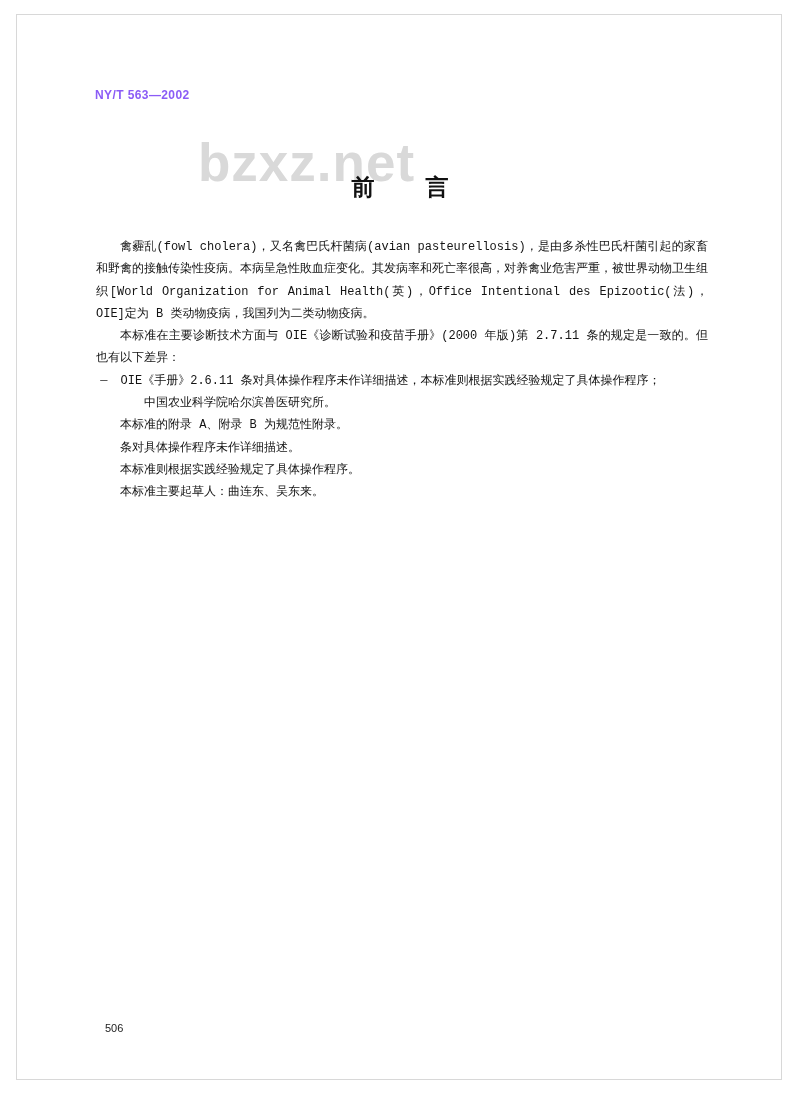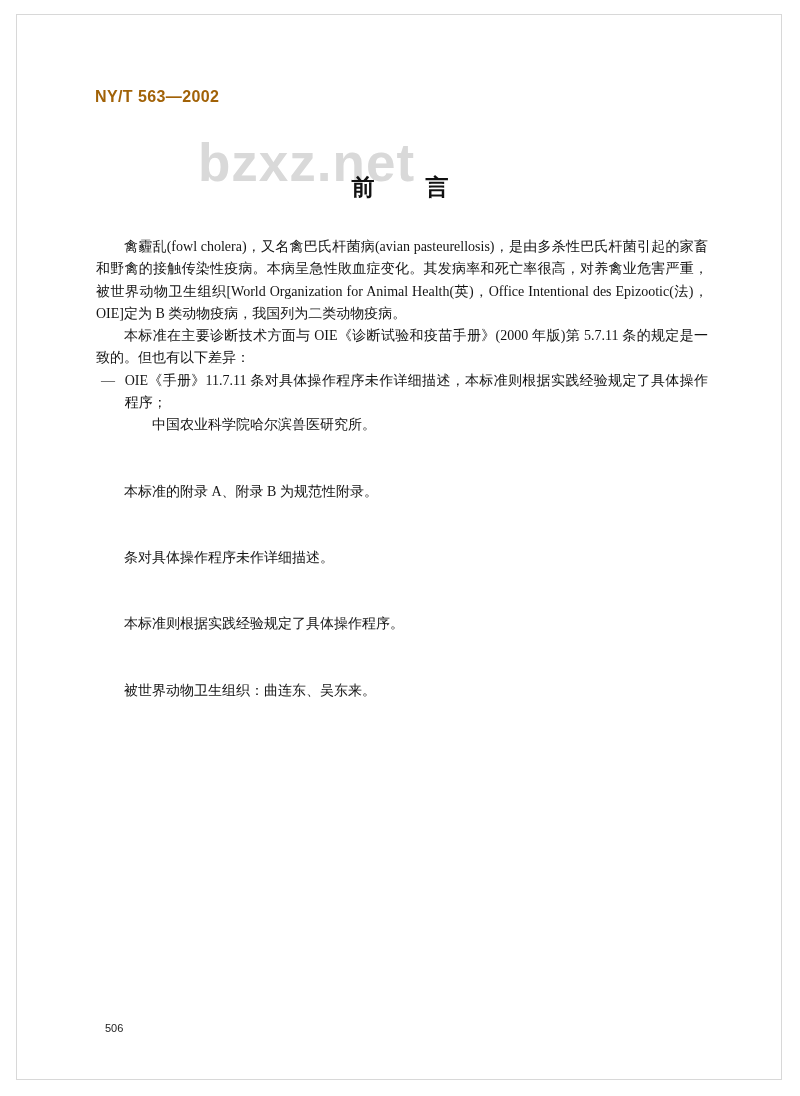--- a/index.html
+++ b/index.html
@@ -34,24 +34,24 @@
     border: 1px solid #d8d8d8;
     box-sizing: border-box;
     pointer-events: none;
   }
 
   .header-code {
     position: absolute;
     left: 95px;
     top: 88px;
     font-family: "Liberation Sans", sans-serif;
-    font-size: 16px;
+    font-size: 12px;
     letter-spacing: 0.4px;
     font-weight: 600;
-    color: #a16207;
+    color: #8b5cf6;
   }
 
   .watermark {
     position: absolute;
     left: 198px;
     top: 132px;
     font-family: Liberation Sans, sans-serif;
     font-size: 53px;
     font-weight: bold;
     letter-spacing: 1px;
@@ -72,22 +72,22 @@
     letter-spacing: 14px;
     text-indent: 14px;
     color: #111;
   }
 
   .body-block {
     position: absolute;
     left: 96px;
     top: 236px;
     width: 612px;
-    font-family: Liberation Serif, serif;
-    font-size: 14px;
+    font-family: Liberation Mono, monospace;
+    font-size: 12px;
     line-height: 22.3px;
     color: #131313;
     text-align: justify;
   }
 
   .para {
     margin: 0;
     text-align: justify;
     text-justify: inter-ideograph;
   }
@@ -106,21 +106,20 @@
     top: 0;
     color: #444;
   }
 
   .sub-indent {
     text-indent: 4em;
   }
 
   .list-line {
     text-indent: 2em;
-    margin-top: 44px;
   }
 
   .page-number {
     position: absolute;
     left: 95px;
     top: 1022px;
     font-family: "Liberation Sans", sans-serif;
     font-size: 11px;
     color: #222;
     padding-left: 10px;
@@ -136,33 +135,33 @@
   <div class="header-code">NY/T 563—2002</div>
 
   <div class="watermark">bzxz.net</div>
 
   <div class="doc-title">前　言</div>
 
   <div class="body-block">
 
     <p class="para indent2">禽霾乱(fowl cholera)，又名禽巴氏杆菌病(avian pasteurellosis)，是由多杀性巴氏杆菌引起的家畜和野禽的接触传染性疫病。本病呈急性敗血症变化。其发病率和死亡率很高，对养禽业危害严重，被世界动物卫生组织[World Organization for Animal Health(英)，Office Intentional des Epizootic(法)，OIE]定为 B 类动物疫病，我国列为二类动物疫病。</p>
 
-    <p class="para indent2">本标准在主要诊断技术方面与 OIE《诊断试验和疫苗手册》(2000 年版)第 5.7.11 条的规定是一致的。但也有以下差异：</p>
+    <p class="para indent2">本标准在主要诊断技术方面与 OIE《诊断试验和疫苗手册》(2000 年版)第 2.7.11 条的规定是一致的。但也有以下差异：</p>
 
     <p class="para dash-item">
-      <span class="dash-mark">—</span><span>OIE《手册》11.7.11 条对具体操作程序未作详细描述，本标准则根据实践经验规定了具体操作程序；</span>
+      <span class="dash-mark">—</span><span>OIE《手册》2.6.11 条对具体操作程序未作详细描述，本标准则根据实践经验规定了具体操作程序；</span>
     </p>
 
     <p class="para sub-indent">中国农业科学院哈尔滨兽医研究所。</p>
 
     <p class="para list-line">本标准的附录 A、附录 B 为规范性附录。</p>
 
     <p class="para list-line">条对具体操作程序未作详细描述。</p>
 
     <p class="para list-line">本标准则根据实践经验规定了具体操作程序。</p>
 
 
-    <p class="para list-line">被世界动物卫生组织：曲连东、吴东来。</p>
+    <p class="para list-line">本标准主要起草人：曲连东、吴东来。</p>
   </div>
 
   <div class="page-number">506</div>
 
 </div>
 
 </body></html>

